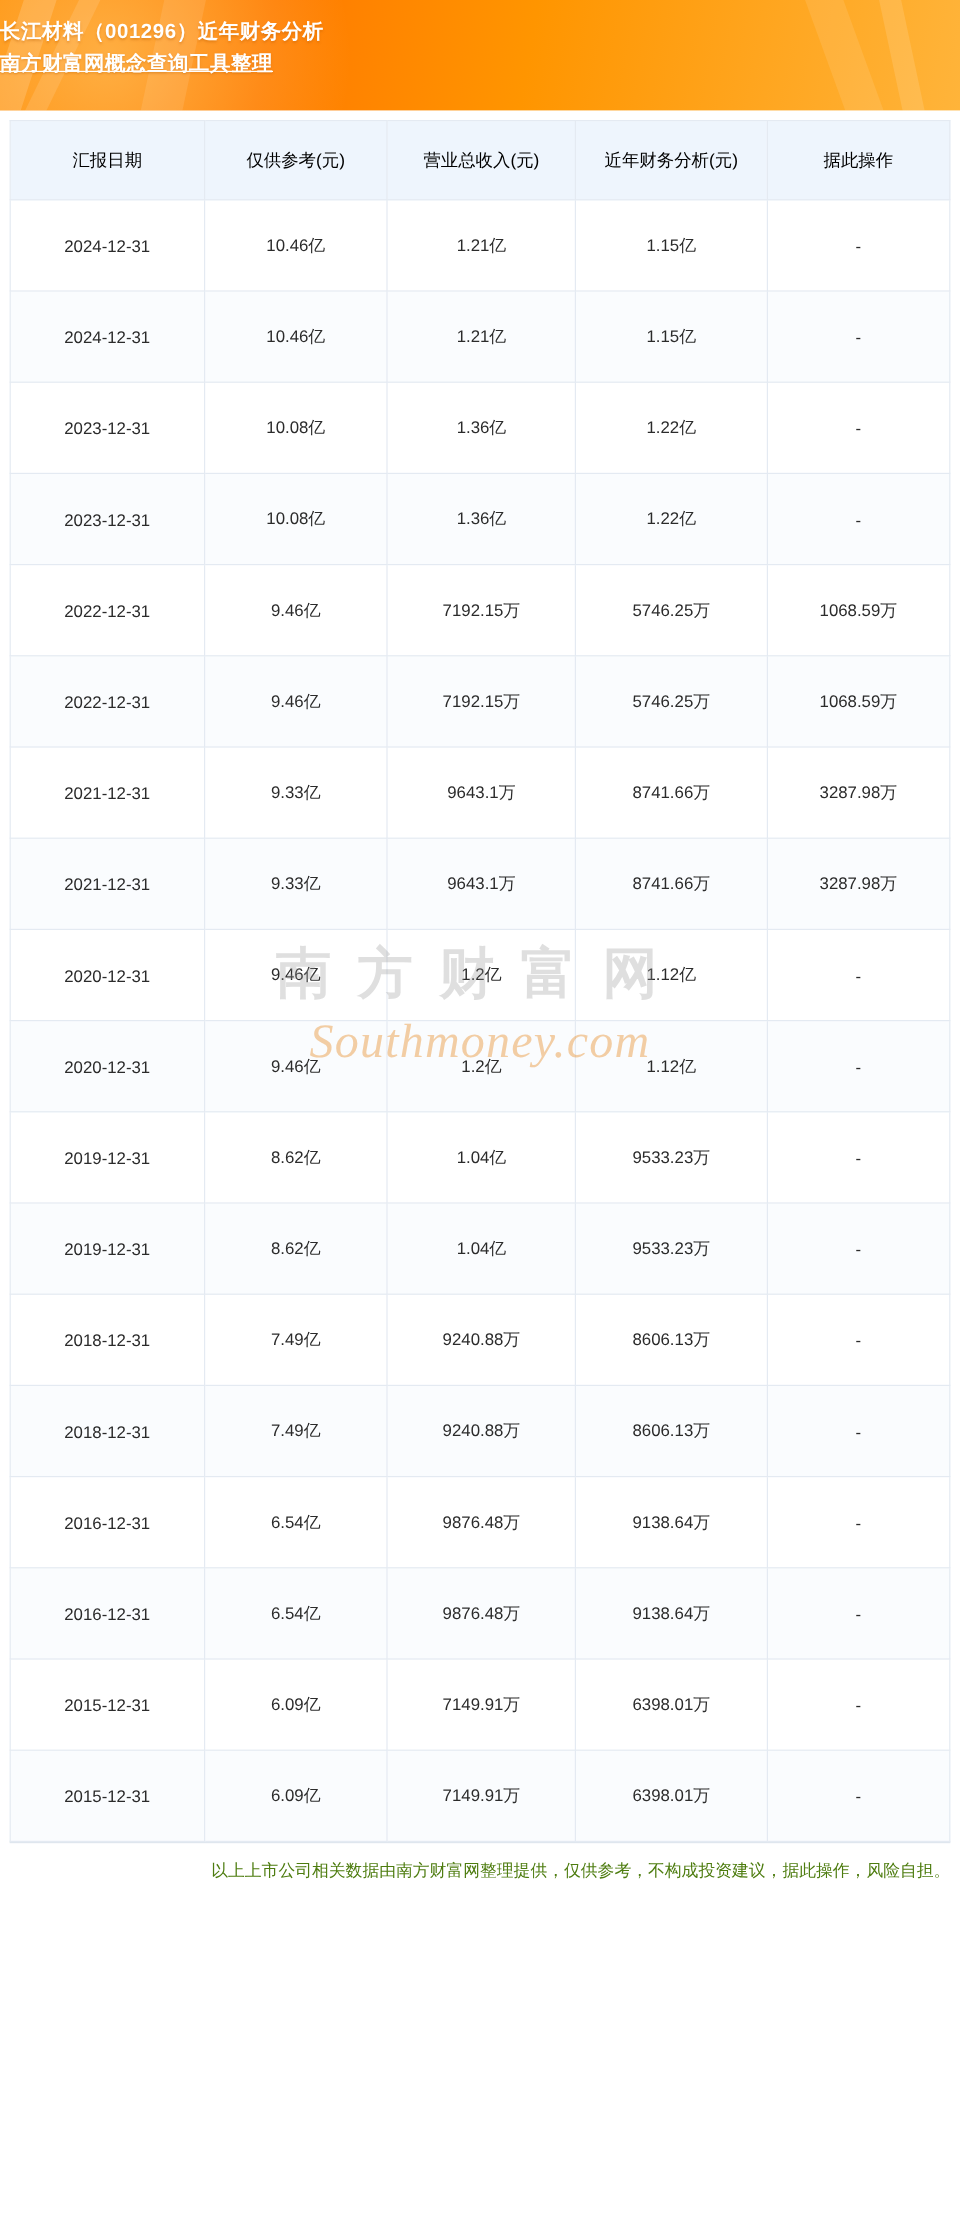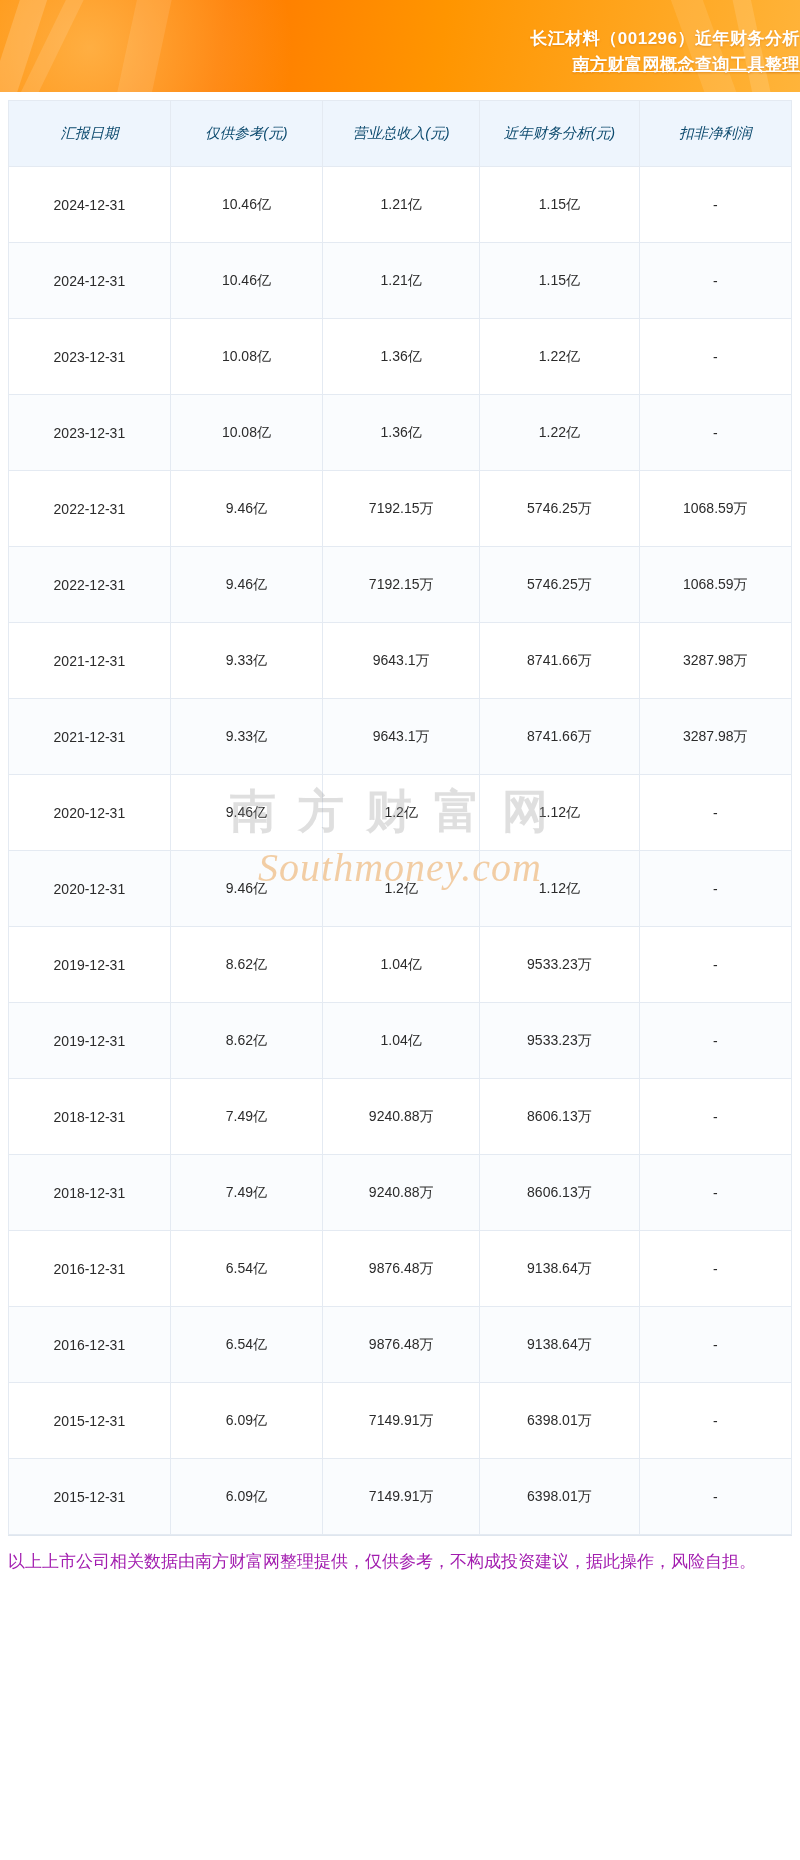--- a/index.html
+++ b/index.html
@@ -40,22 +40,22 @@
   .banner .ray.r5 { left: 720px; transform: rotate(-12deg); width: 18px; background: rgba(255,255,255,0.13); }
   .banner .glow {
     position: absolute;
     left: -120px; top: -150px;
     width: 420px; height: 330px;
     background: radial-gradient(circle at 50% 60%, rgba(255,210,120,0.55), rgba(255,170,40,0) 70%);
   }
   .banner-inner {
     position: relative;
     z-index: 3;
-    padding-top: 26px;
-    text-align: right;
+    padding-top: 14px;
+    text-align: left;
   }
   .banner-title, .banner-sub {
     color: #ffffff;
     font-weight: bold;
     letter-spacing: 0.5px;
     text-shadow: 0 1px 2px rgba(180,90,0,0.35);
   }
   .banner-title { font-size: 17px; line-height: 26px; }
   .banner-sub   { font-size: 17px; line-height: 26px; text-decoration: underline; }
 
@@ -74,23 +74,22 @@
     border: 1px solid #e4eaf2;
     text-align: center;
     vertical-align: middle;
     font-size: 14px;
     color: #2b2b2b;
   }
   table.fin thead th {
     background: #eef5fd;
     height: 66px;
     font-weight: normal;
-    color: #0c4a6e;
+    color: #000000;
     font-size: 14.5px;
-    font-style: italic;
   }
   table.fin tbody td {
     height: 76px;
     background: #ffffff;
   }
   table.fin tbody tr.alt td {
     background: #fafcfe;
   }
   col.c1 { width: 138px; }
   col.c2 { width: 130px; }
@@ -124,23 +123,23 @@
     line-height: 52px;
     letter-spacing: 1px;
     text-align: center;
   }
 
   
   .footer {
     border-top: 1px solid #dfe6ee;
     margin: 0 8px;
     padding: 14px 0 16px 0;
-    text-align: left;
-    font-size: 17px;
-    color: #a21caf;
+    text-align: right;
+    font-size: 14px;
+    color: #4d7c0f;
   }
 </style>
 </head>
 <body>
 
 <div class="page">
 
   <div class="banner">
     <div class="glow"></div>
     <div class="ray r1"></div>
@@ -162,21 +161,21 @@
           <col class="c3">
           <col class="c4">
           <col class="c5">
       </colgroup>
       <thead>
         <tr>
           <th>汇报日期</th>
           <th>仅供参考(元)</th>
           <th>营业总收入(元)</th>
           <th>近年财务分析(元)</th>
-          <th>扣非净利润</th>
+          <th>据此操作</th>
         </tr>
       </thead>
       <tbody>
         <tr>
           <td>2024-12-31</td>
           <td>10.46亿</td>
           <td>1.21亿</td>
           <td>1.15亿</td>
           <td>-</td>
         </tr>

